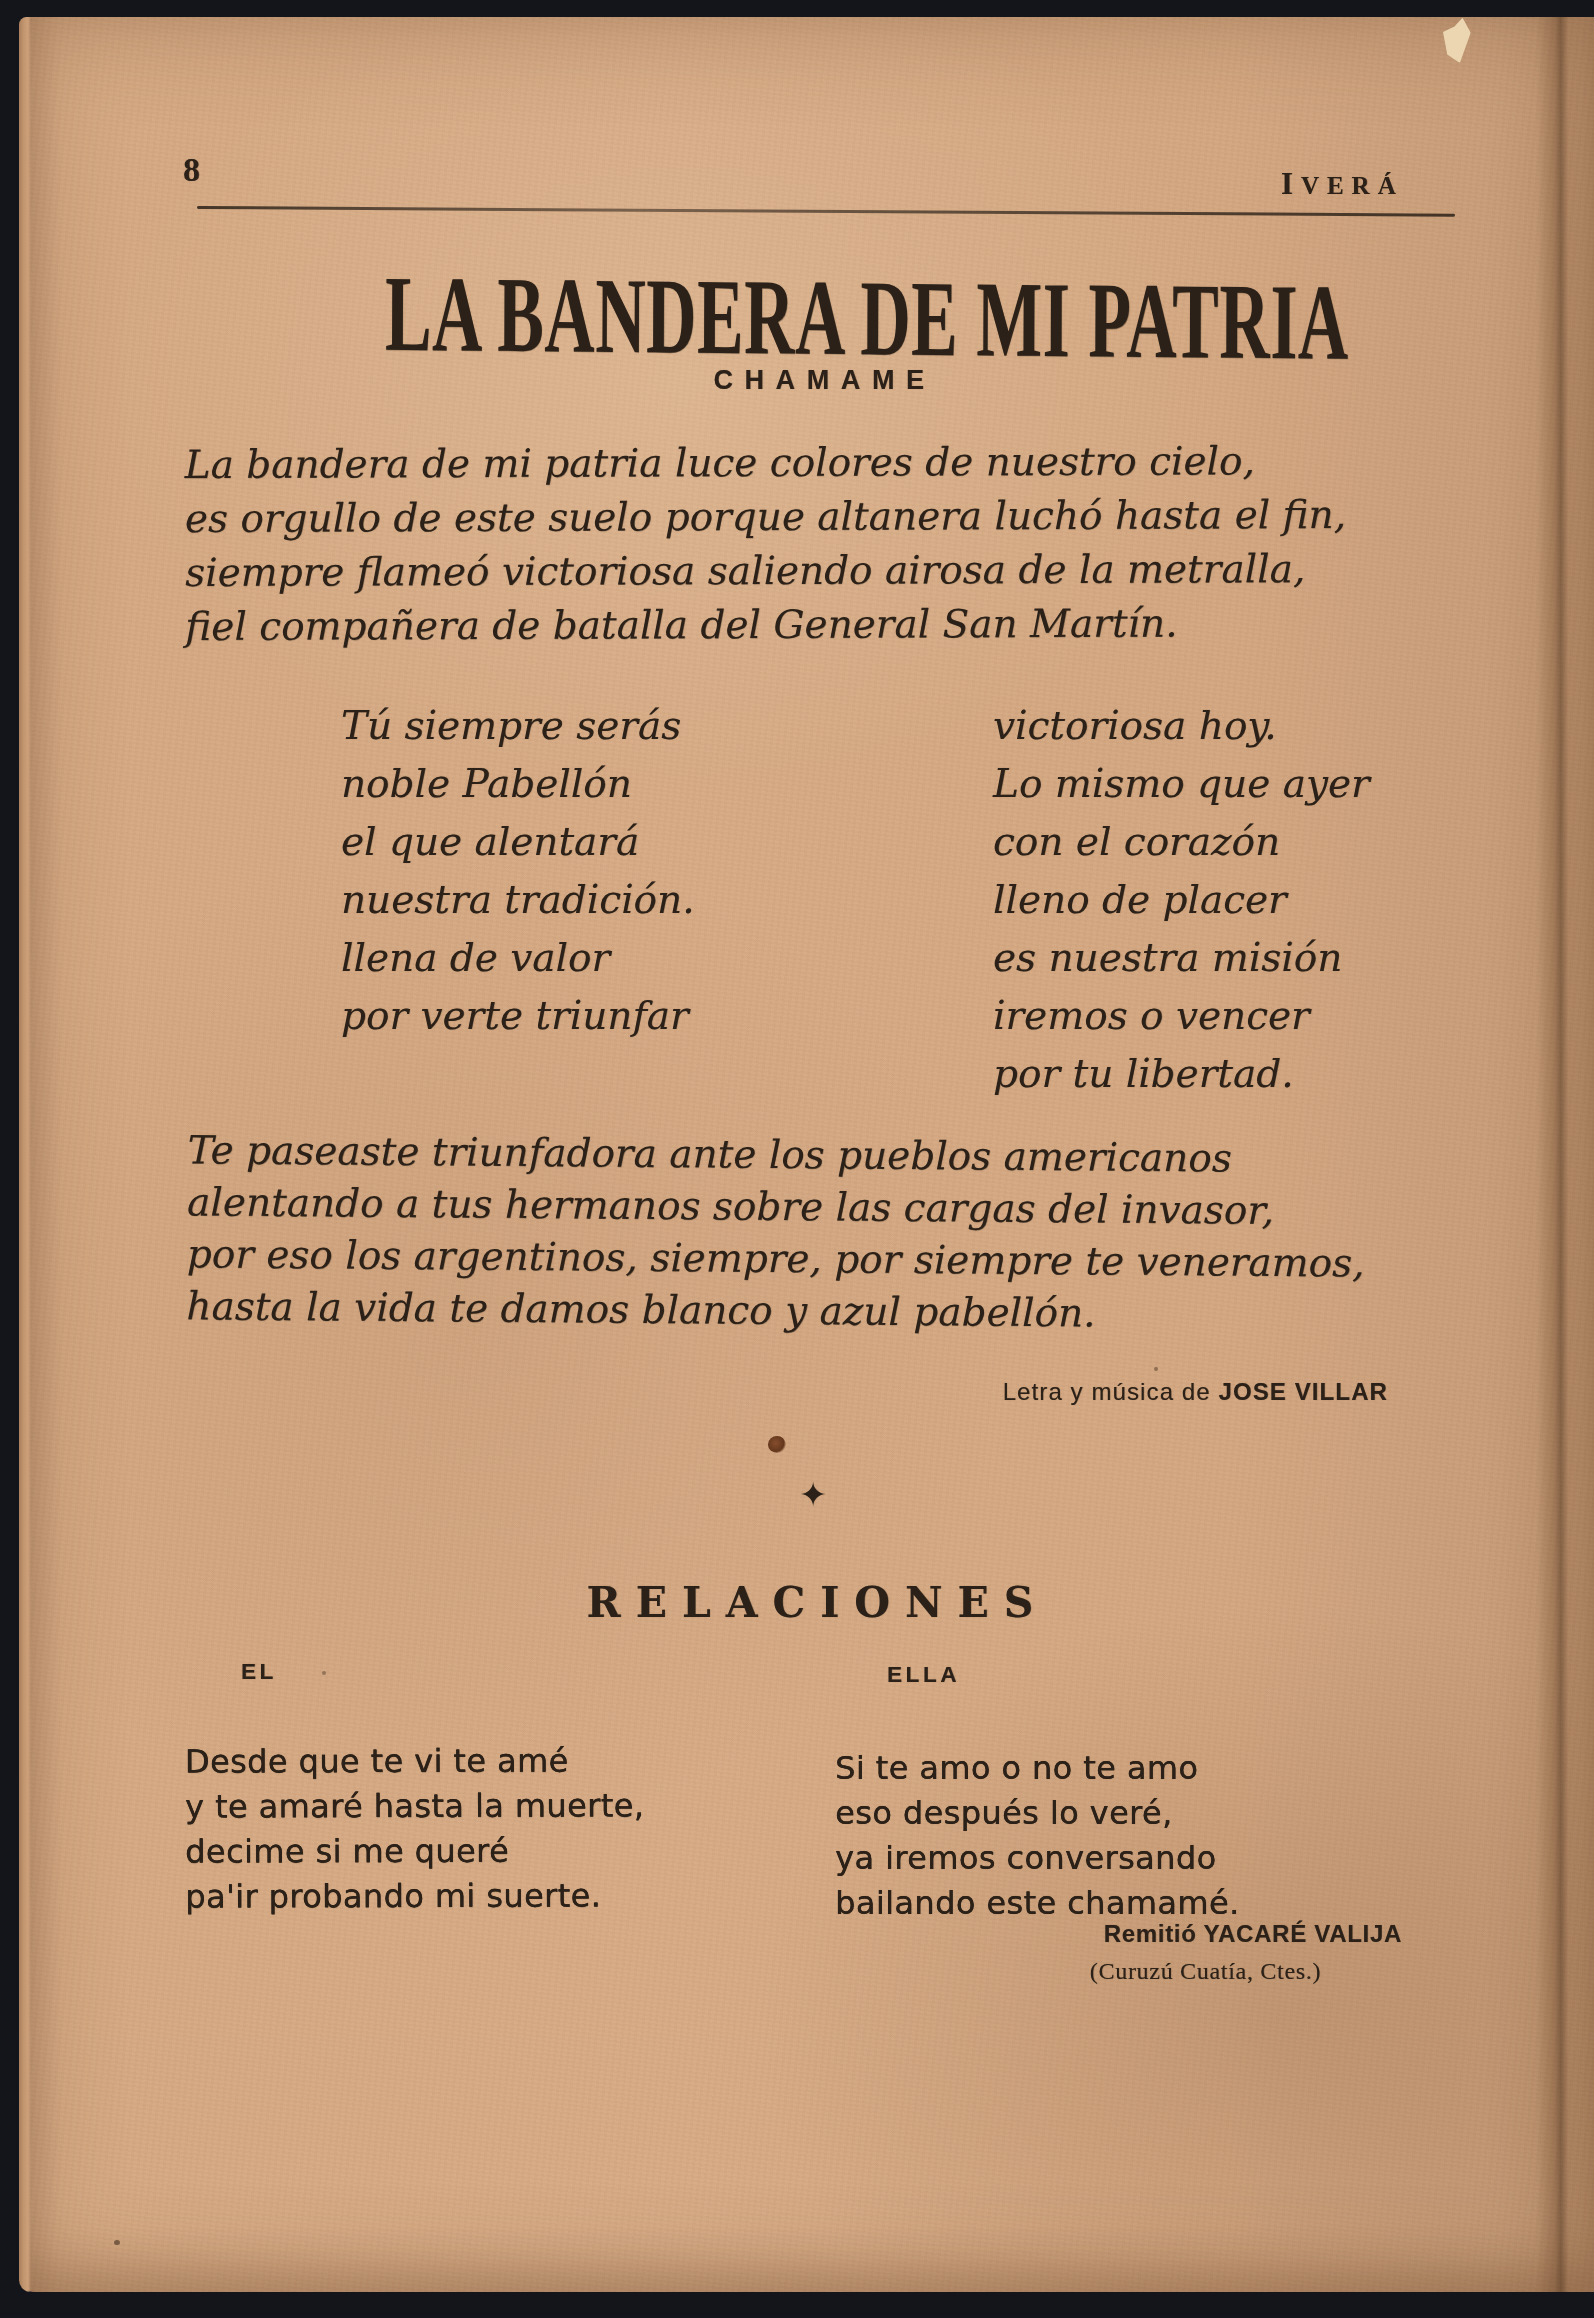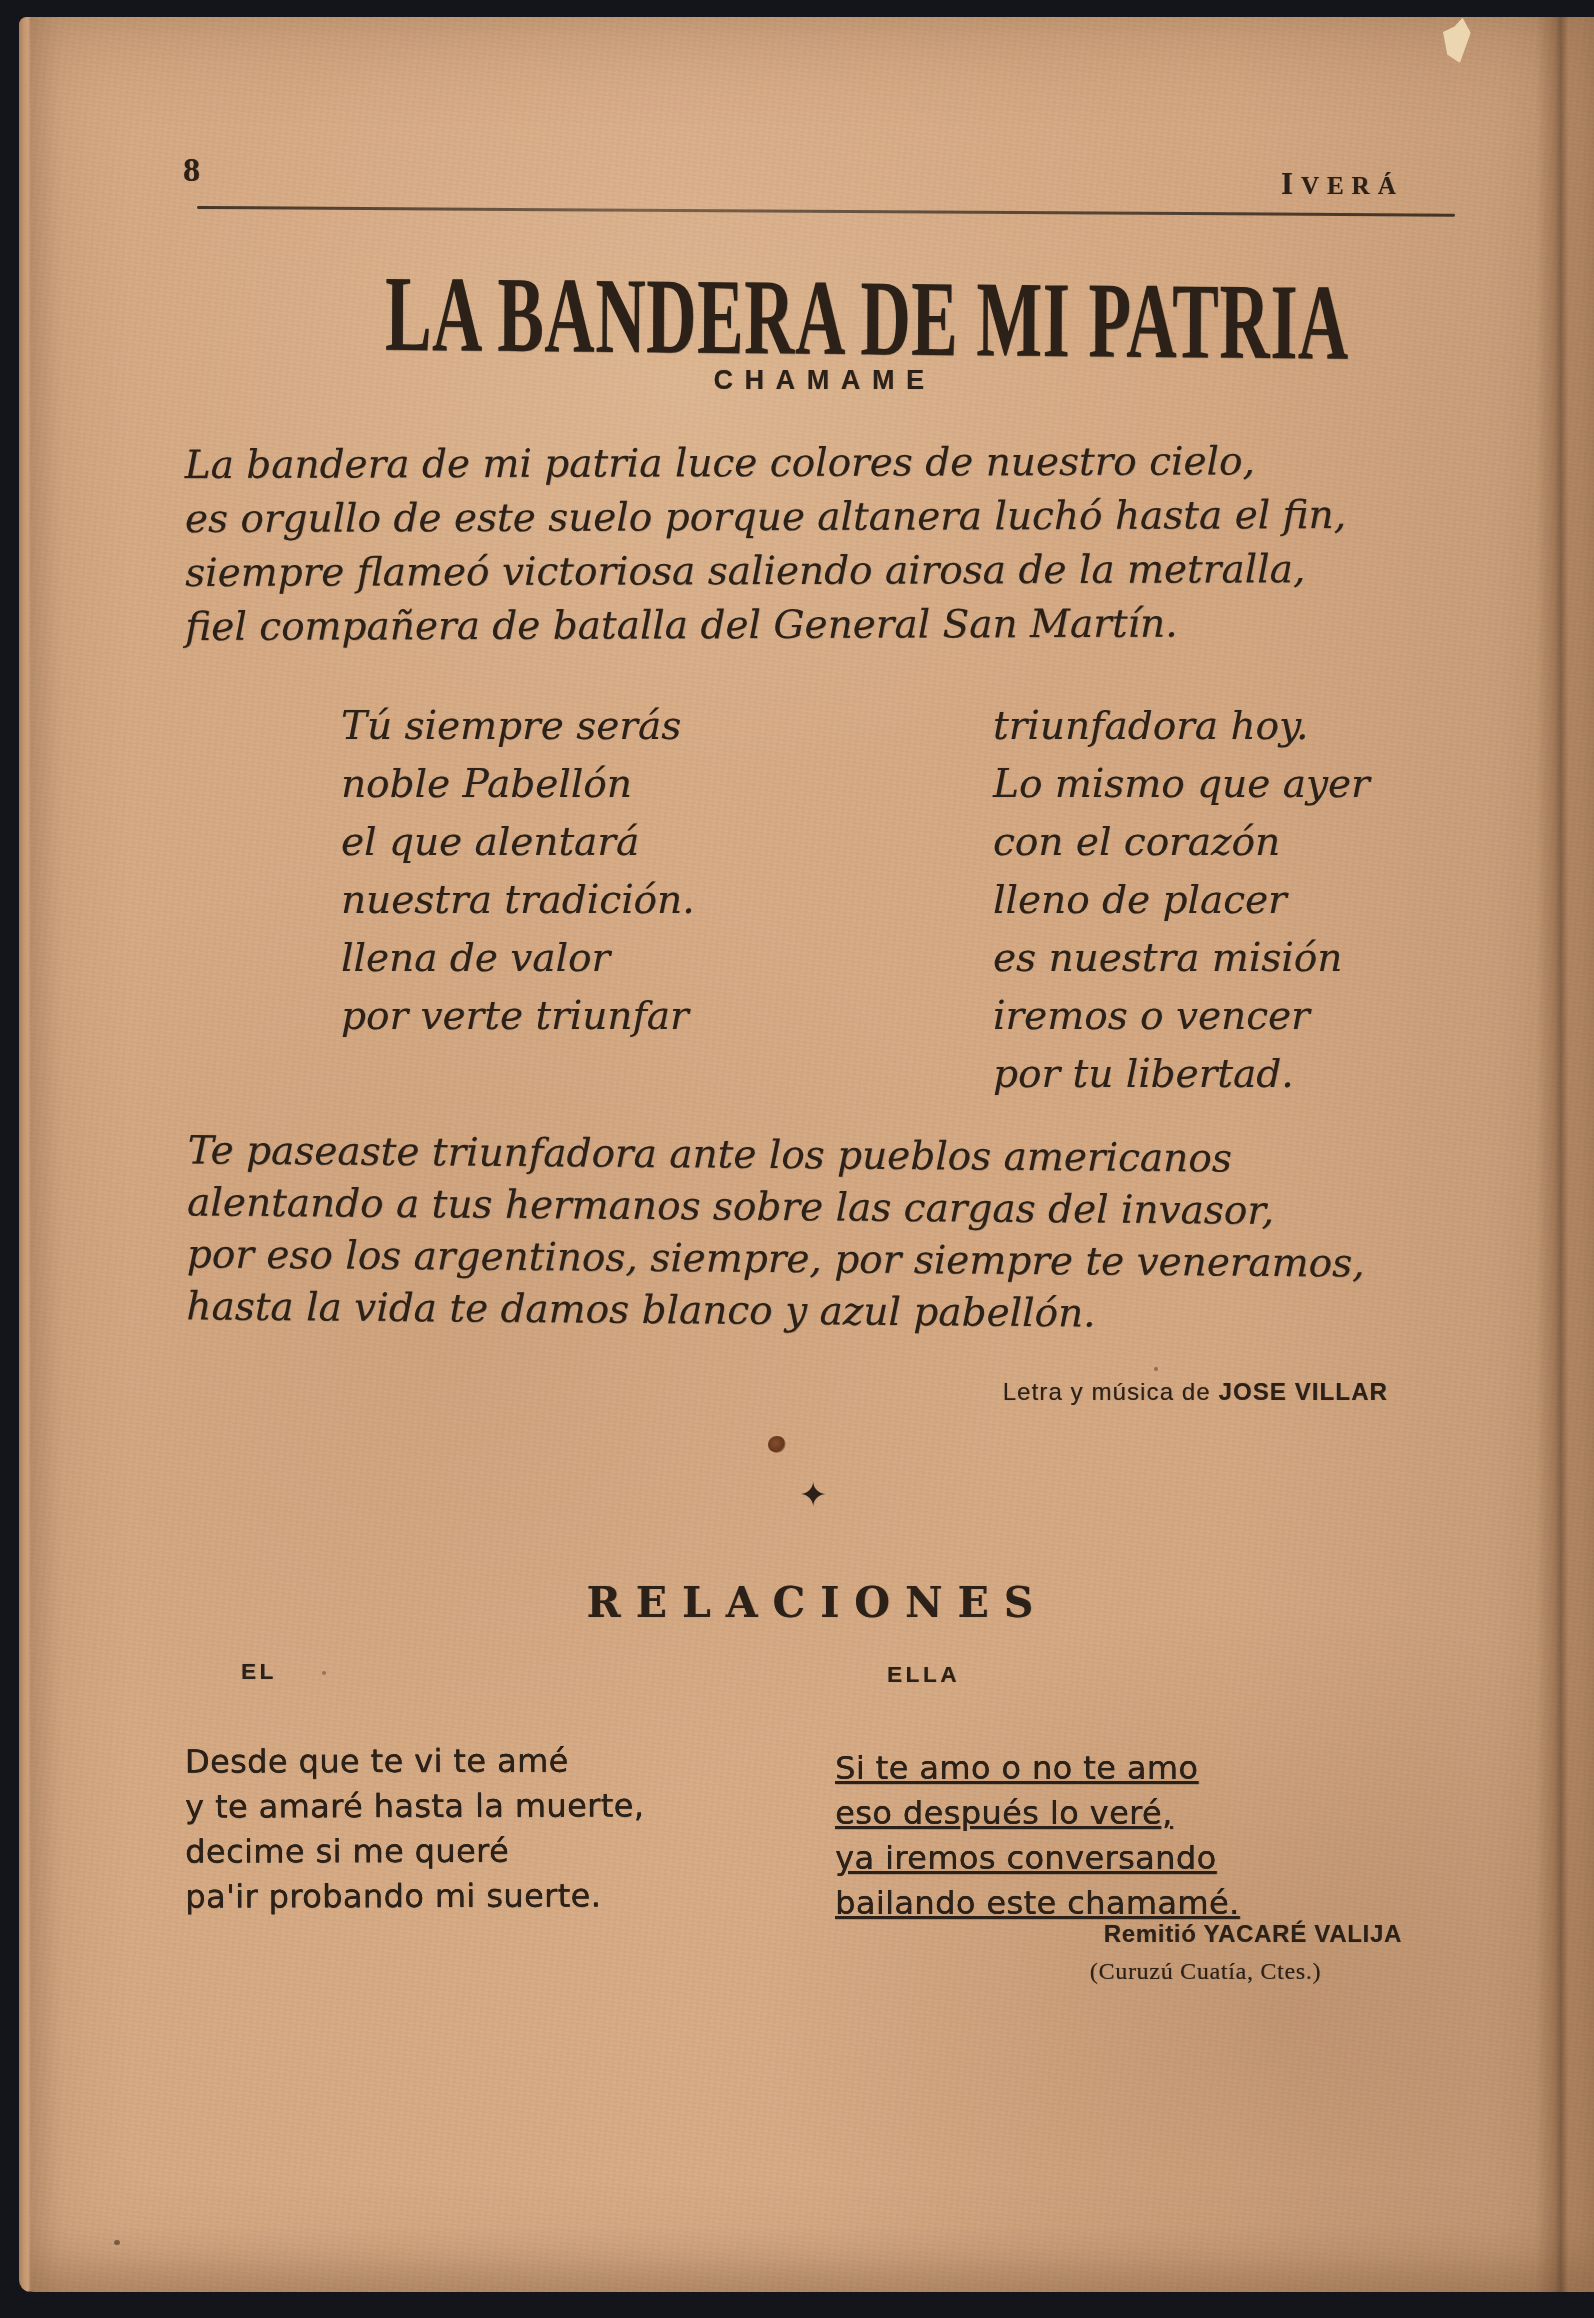--- a/index.html
+++ b/index.html
@@ -69,21 +69,21 @@
   
   #section-title{left:455px;top:1577px;width:725px;text-align:center;
     font:bold 41px "DejaVu Serif",serif;letter-spacing:15px;white-space:nowrap;
     transform:scaleY(1.05);transform-origin:center top;}
   .col-label{font:bold 22.5px "Liberation Sans",sans-serif;letter-spacing:3.6px;text-align:center;}
   #label-el{left:241px;top:1659px;}
   #label-ella{left:887px;top:1662px;}
   .rel-verse{font:32px "DejaVu Sans",sans-serif;line-height:45px;letter-spacing:0.4px;
     text-shadow:0.3px 0 0 currentColor,0.4px 0.4px 0.7px rgba(40,28,16,.45);}
   #verse-el{left:185px;top:1739px;transform:rotate(-.15deg);}
-  #verse-ella{left:835px;top:1746px;text-decoration:underline;}
+  #verse-ella{left:835px;top:1746px;}
   #remitio-line{left:822px;top:1920px;width:580px;text-align:right;
     font:bold 24px "Liberation Sans",sans-serif;letter-spacing:0.7px;}
   #origin-line{left:988px;top:1958px;width:435px;text-align:center;
     font:24px "Liberation Serif",serif;letter-spacing:0.7px;}
 </style>
 </head>
 <body>
 
 <div id="canvas">
 
@@ -109,21 +109,21 @@
 
   <div id="verse-col-left" class="abs print lines">
       <div>Tú siempre serás</div>
       <div>noble Pabellón</div>
       <div>el que alentará</div>
       <div>nuestra tradición.</div>
       <div>llena de valor</div>
       <div>por verte triunfar</div>
     </div>
   <div id="verse-col-right" class="abs print lines">
-      <div>triunfadora hoy.</div>
+      <div>victoriosa hoy.</div>
       <div>Lo mismo que ayer</div>
       <div>con el corazón</div>
       <div>lleno de placer</div>
       <div>es nuestra misión</div>
       <div>iremos o vencer</div>
       <div>por tu libertad.</div>
     </div>
 
   <div id="stanza-2" class="abs print stanza lines">
       <div>Te paseaste triunfadora ante los pueblos americanos</div>

